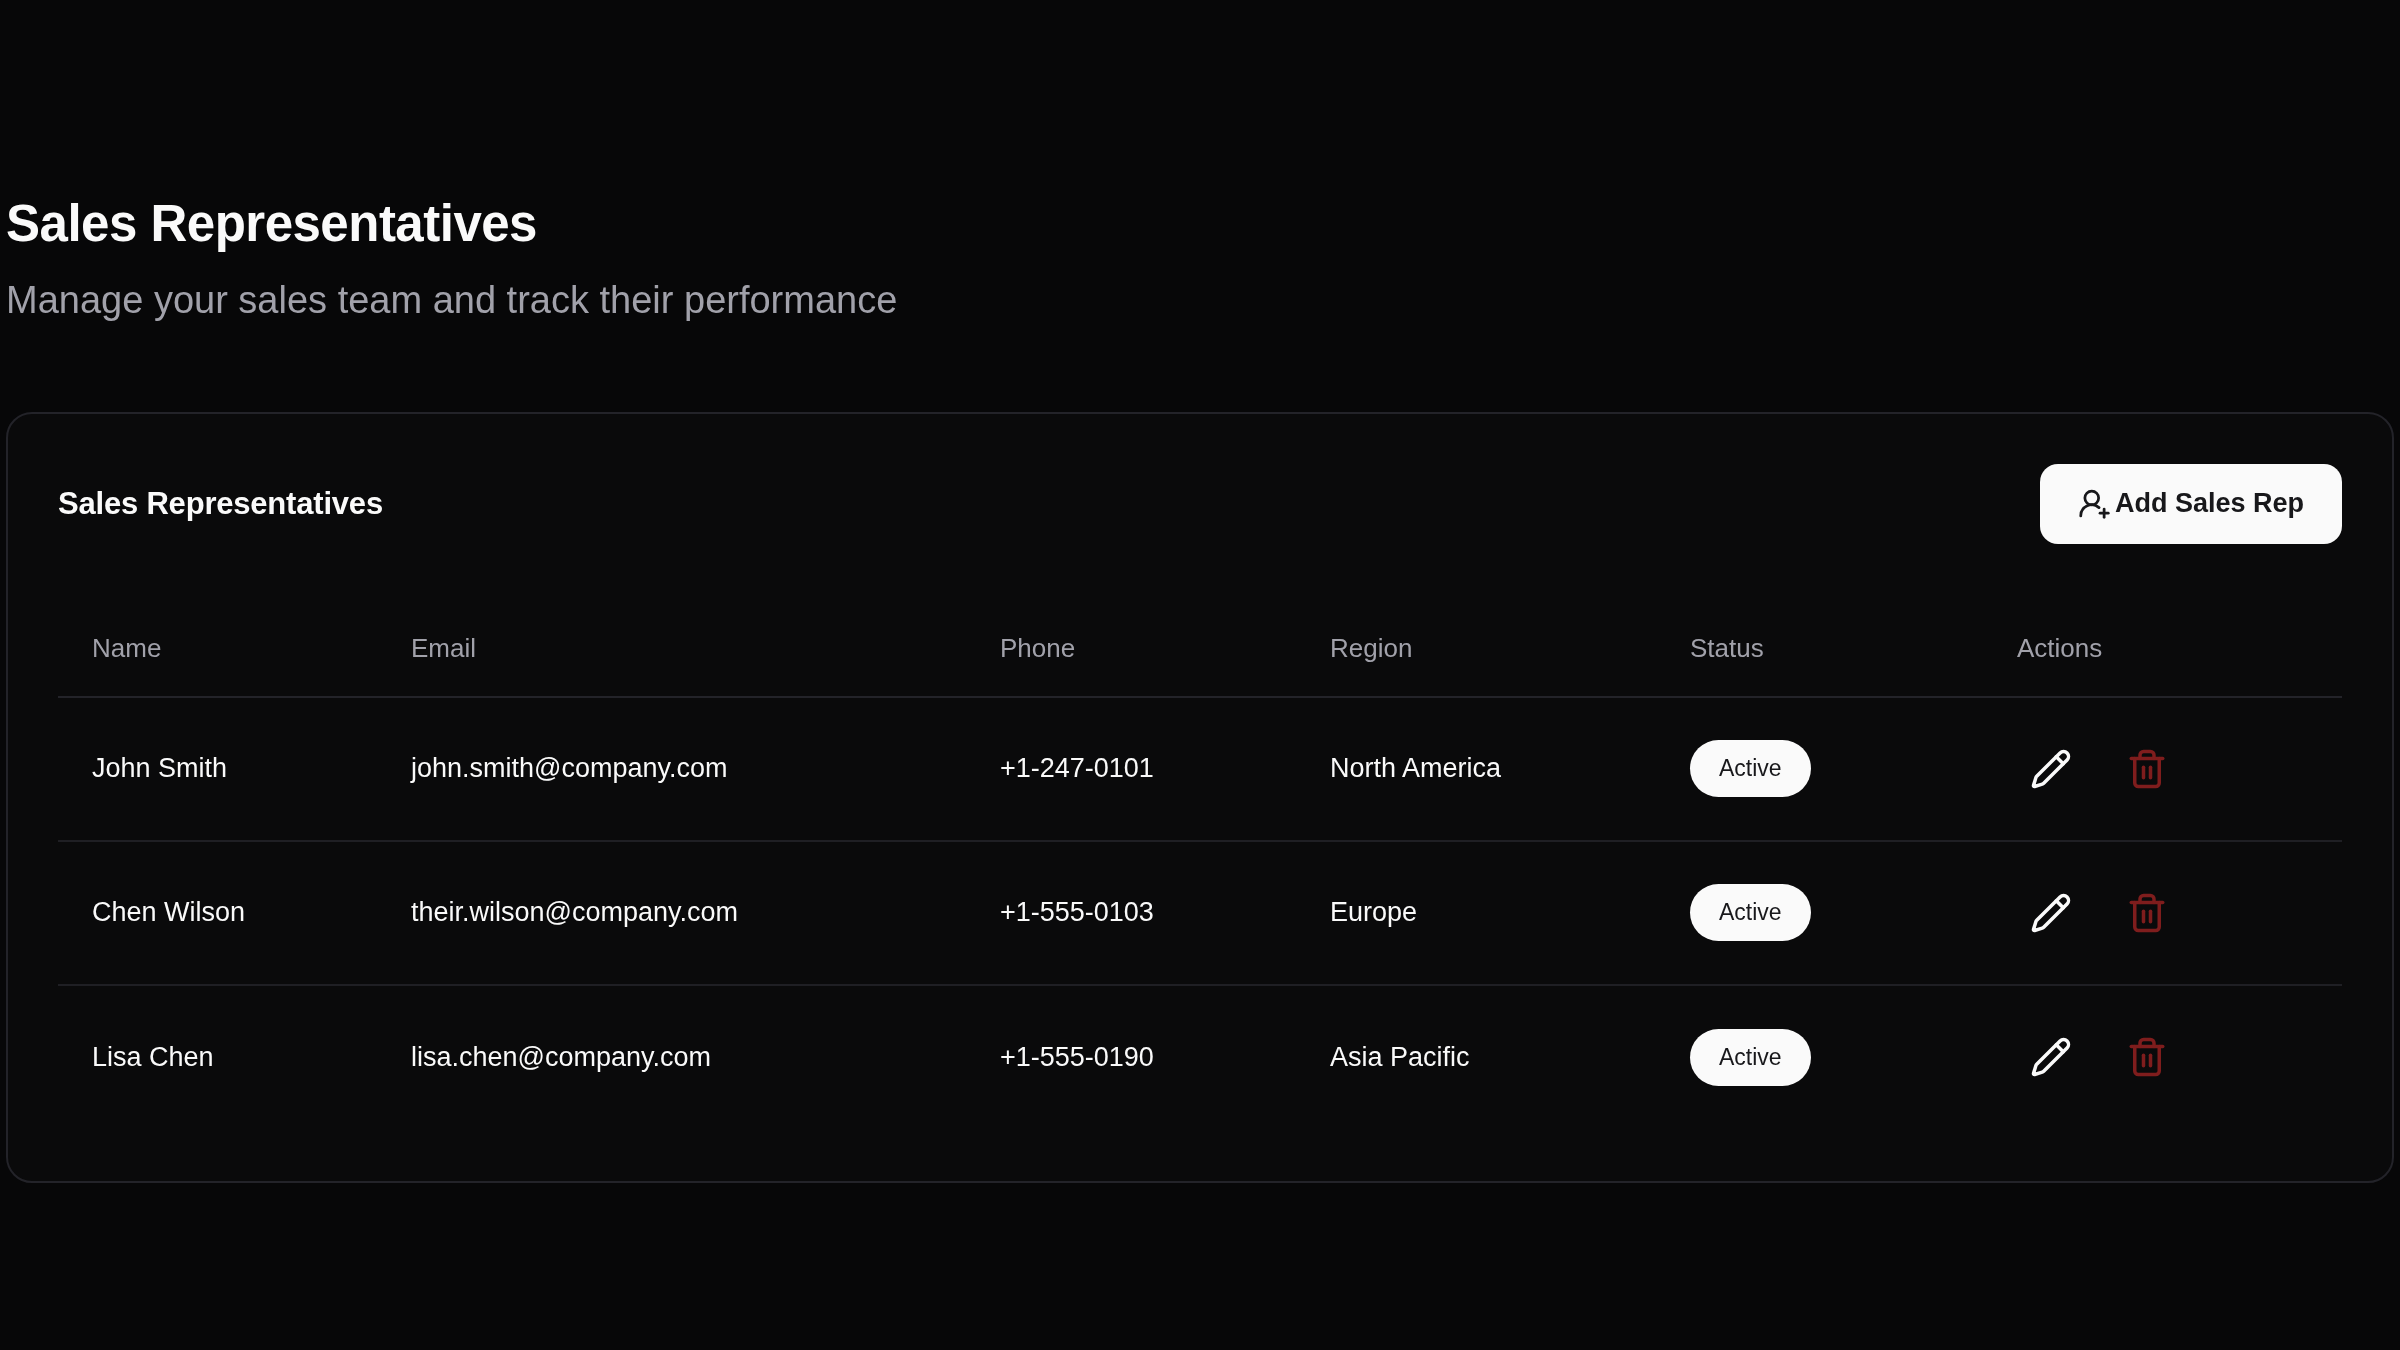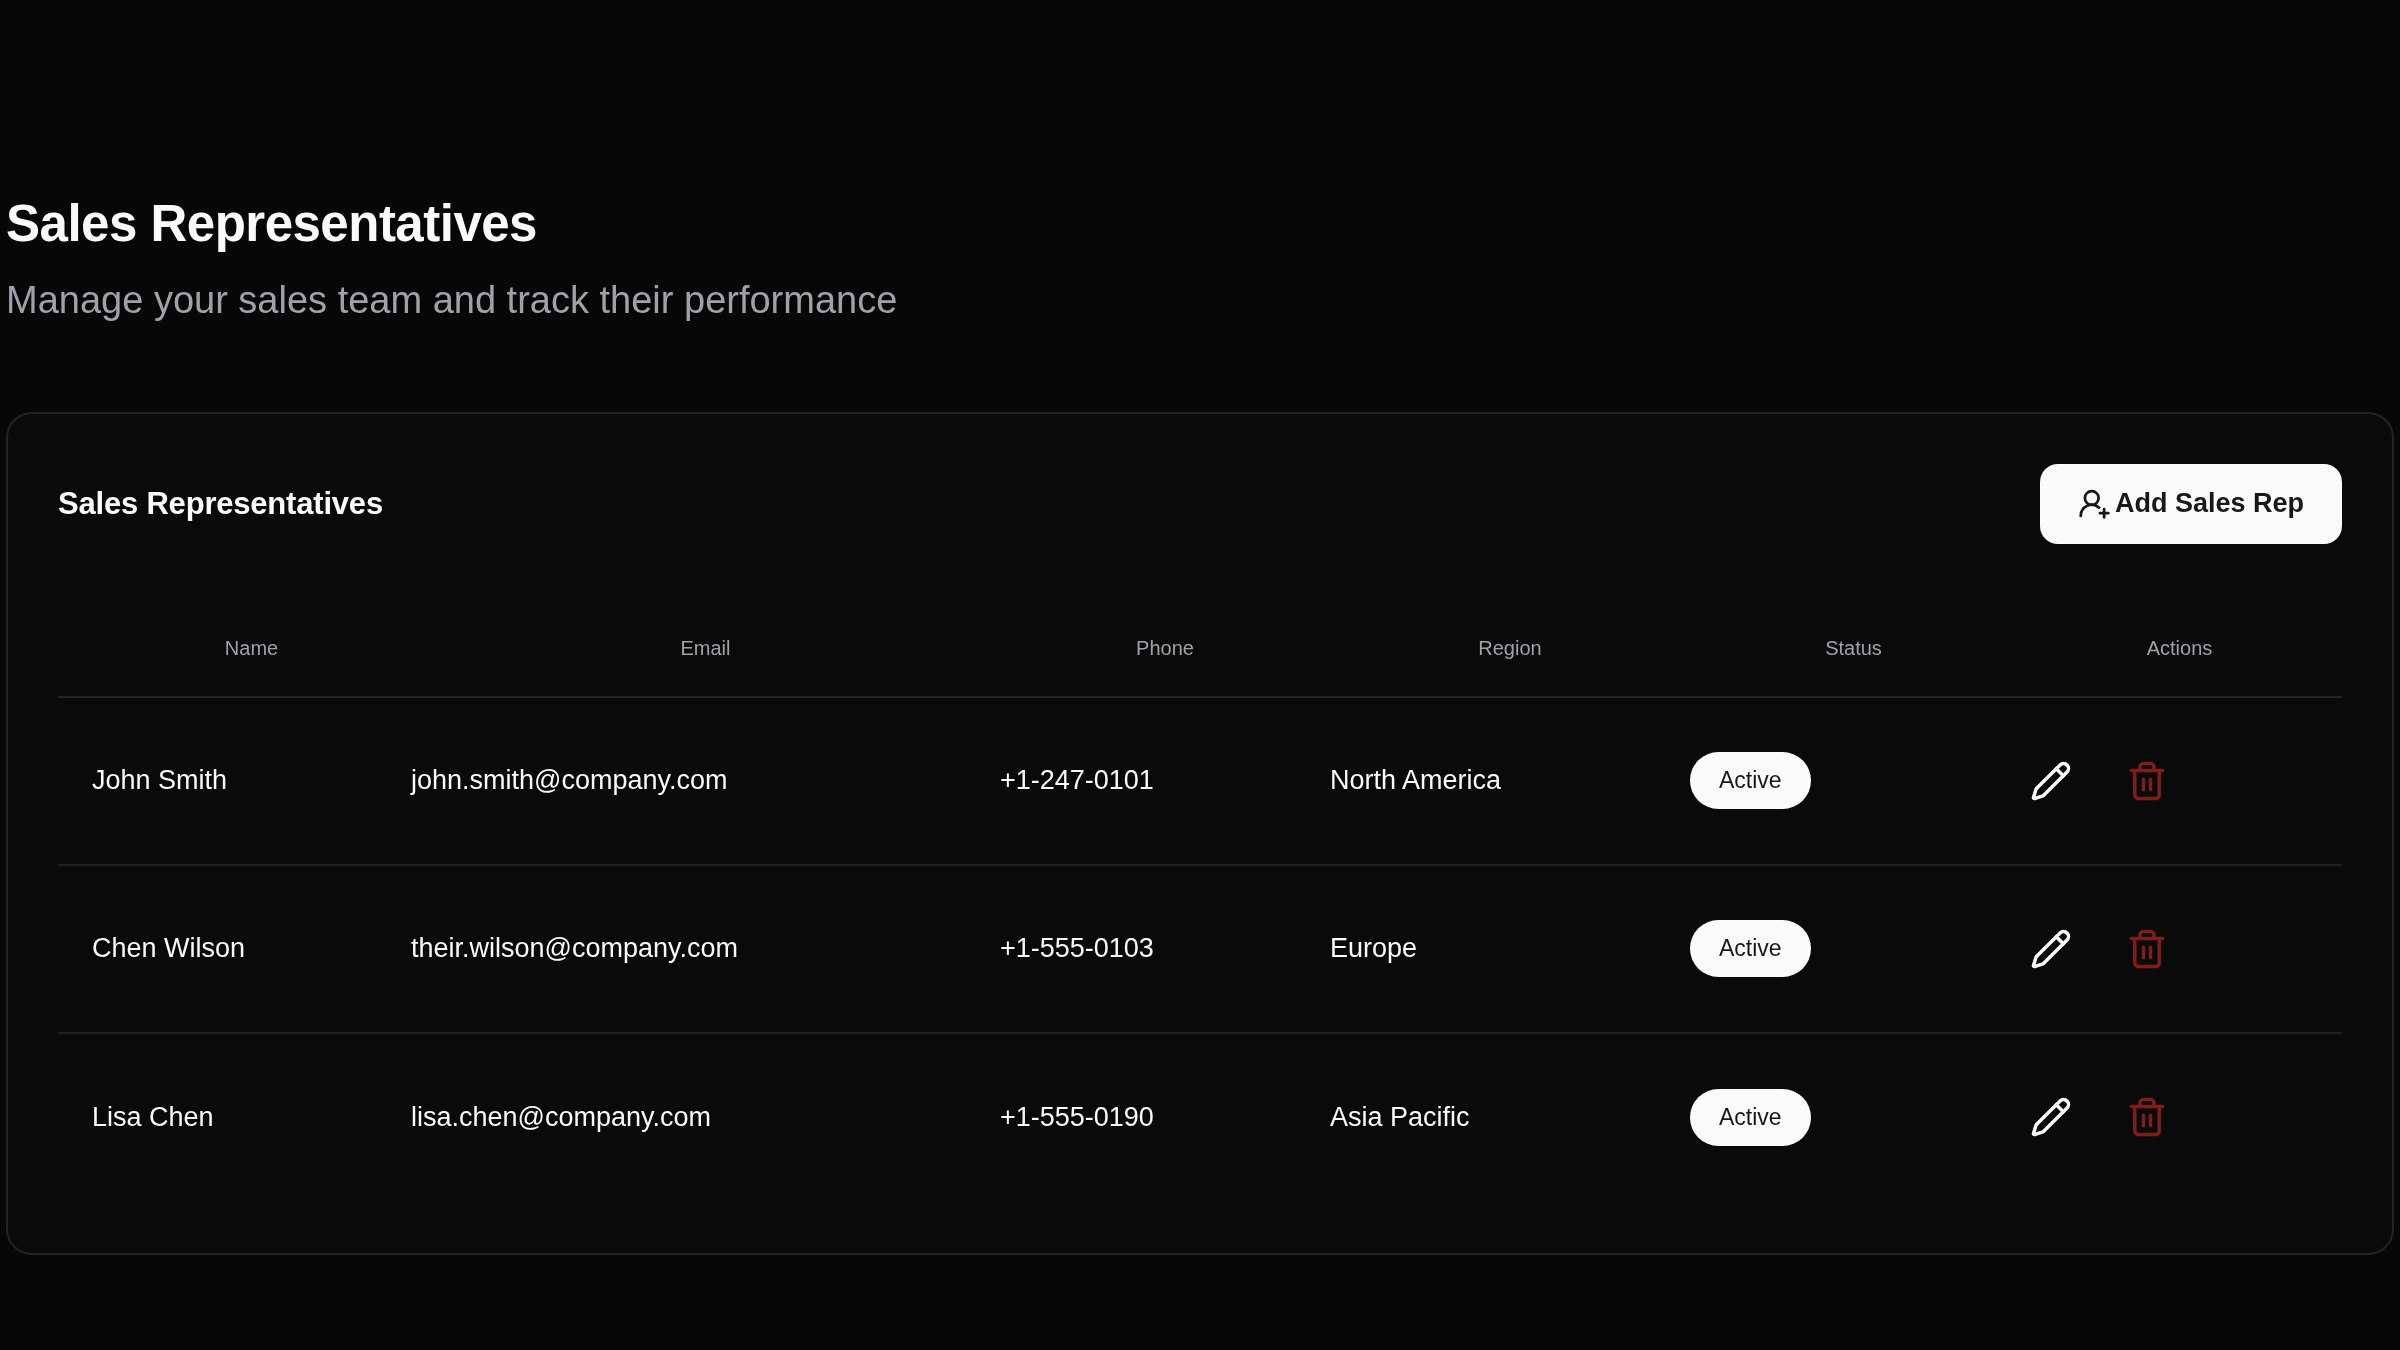--- a/index.html
+++ b/index.html
@@ -55,28 +55,28 @@
     width:100%;margin-top:58px;
     border-collapse:collapse;table-layout:fixed;
   }
   col.c-name{width:353px;}
   col.c-email{width:589px;}
   col.c-phone{width:330px;}
   col.c-region{width:360px;}
   col.c-status{width:327px;}
   col.c-actions{width:auto;}
   th{
-    text-align:center;vertical-align:middle;
+    text-align:left;vertical-align:middle;
     height:95px;padding:0;
-    font-size:20px;font-weight:500;color:var(--text-muted);
+    font-size:26px;font-weight:500;color:var(--text-muted);
     border-bottom:2px solid var(--card-border);
   }
   td{
     text-align:left;vertical-align:middle;
-    height:168px;padding:0;
+    height:144px;padding:0;
     font-size:27px;font-weight:400;color:var(--text-primary);
     border-bottom:2px solid var(--row-border);
   }
   th:first-child,td:first-child{padding-left:34px;}
   tbody tr:last-child td{border-bottom:none;}
   td.cell-name{font-weight:500;}
   .badge{
     display:inline-flex;align-items:center;justify-content:center;
     height:57px;padding:0 29px;border-radius:29px;
     background:var(--badge-background);color:var(--badge-text);

